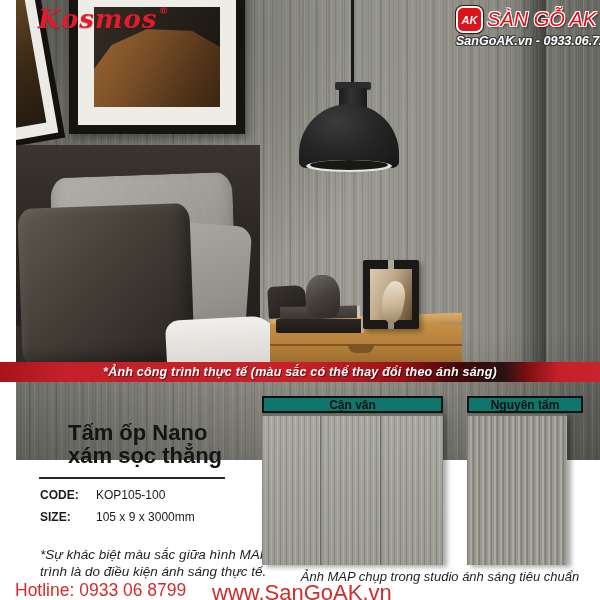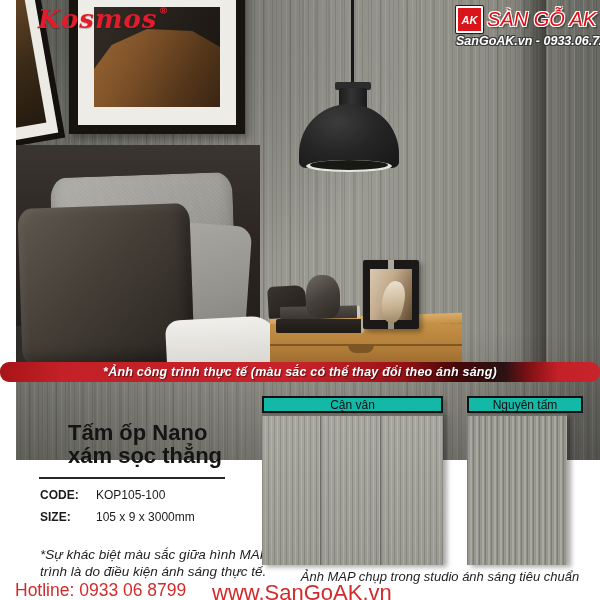--- a/index.html
+++ b/index.html
@@ -92,48 +92,48 @@
   .lamp-rim-white{position:absolute;left:290px;top:160px;width:86px;height:12px;border-radius:50%;background:#e6e6e2;}
   .lamp-rim-dark{position:absolute;left:294px;top:160px;width:78px;height:10px;border-radius:50%;background:#191914;}
 
   
   .kosmos{position:absolute;left:22px;top:4px;font-family:"DejaVu Serif","Liberation Serif",serif;
     font-weight:bold;font-style:italic;font-size:26px;color:#e31c2d;letter-spacing:1px;
     text-shadow:0 1px 1px rgba(0,0,0,.25);}
   .kosmos sup{font-size:10px;font-style:normal;vertical-align:14px;margin-left:1px;}
   .sangoak{position:absolute;left:440px;top:6px;width:155px;}
   .sangoak-row{display:flex;align-items:center;gap:4px;}
-  .ak-badge{width:27px;height:27px;border-radius:1px;background:#d9141b;border:2px solid #fff;
+  .ak-badge{width:27px;height:27px;border-radius:7px;background:#d9141b;border:2px solid #fff;
     box-shadow:0 0 0 1px #4a0c0c, 1px 1px 2px rgba(0,0,0,.5);display:flex;align-items:center;justify-content:center;
     color:#fff;font-weight:bold;font-style:italic;font-size:11px;letter-spacing:0;}
   .sangoak-title{font-size:20px;font-weight:normal;font-style:italic;color:#e20d14;letter-spacing:0;white-space:nowrap;
     text-shadow:-1px -1px 0 #fff,1px -1px 0 #fff,-1px 1px 0 #fff,1px 1px 0 #fff,2px 2px 2px rgba(0,0,0,.55);}
   .sangoak-sub{margin-top:1px;font-size:12.5px;font-weight:bold;font-style:italic;color:#fff;white-space:nowrap;
     text-shadow:-1px -1px 0 #3a3a3a,1px -1px 0 #3a3a3a,-1px 1px 0 #3a3a3a,1px 1px 0 #3a3a3a;}
 
   
   .banner{position:absolute;left:0;top:362px;width:600px;height:20px;
     background:linear-gradient(90deg,#a81419 0%,#c32028 10%,#c82129 50%,#9c1318 66%,#45080a 76%,#2a1214 84%,#7d1014 88%,#c42028 93%,#c8242c 100%);
-    display:flex;align-items:center;justify-content:center;border-radius:9px;}
+    display:flex;align-items:center;justify-content:center;}
   .banner-text{color:#fff;font-size:12.5px;font-style:italic;font-weight:bold;letter-spacing:.2px;
     text-shadow:1px 1px 1px rgba(0,0,0,.5);}
 
   
   .product-title{position:absolute;left:40px;top:421px;font-size:22px;line-height:23px;font-weight:bold;color:#141414;margin-left:28px;}
   .divider{position:absolute;left:39px;top:477px;width:186px;height:2px;background:#262626;}
   .spec-row{position:absolute;left:40px;font-size:12px;color:#1b1b1b;}
   .spec-row .lbl{display:inline-block;width:56px;font-weight:bold;}
   .code-row{top:488px;}
   .size-row{top:510px;}
   .disclaimer{position:absolute;left:40px;top:546px;width:282px;font-size:13.5px;line-height:17px;
     font-style:italic;color:#1f1f1f;}
 
   
-  .sample-label{position:absolute;top:396px;height:17px;background:#14b8a6;border:2px solid #111;
-    display:flex;align-items:center;justify-content:center;font-size:12px;font-weight:normal;color:#111;
+  .sample-label{position:absolute;top:396px;height:17px;background:#0f766e;border:2px solid #111;
+    display:flex;align-items:center;justify-content:center;font-size:12px;font-weight:bold;color:#111;
     box-shadow:4px 4px 3px rgba(90,90,90,.55);}
   .label-closeup{left:262px;width:181px;}
   .label-full{left:467px;width:116px;}
   .panel{position:absolute;top:414px;height:151px;box-shadow:4px 2px 5px rgba(0,0,0,.35);
     border-top:2px solid #6e6e66;}
   .panel-closeup{left:262px;width:181px;
     background:
       repeating-linear-gradient(90deg, rgba(0,0,0,.13) 0 1px, transparent 1px 3px, rgba(255,255,255,.15) 3px 4px, transparent 4px 6px),
       linear-gradient(#a7a79f,#9a9a92);}
   .panel-full{left:467px;width:100px;

